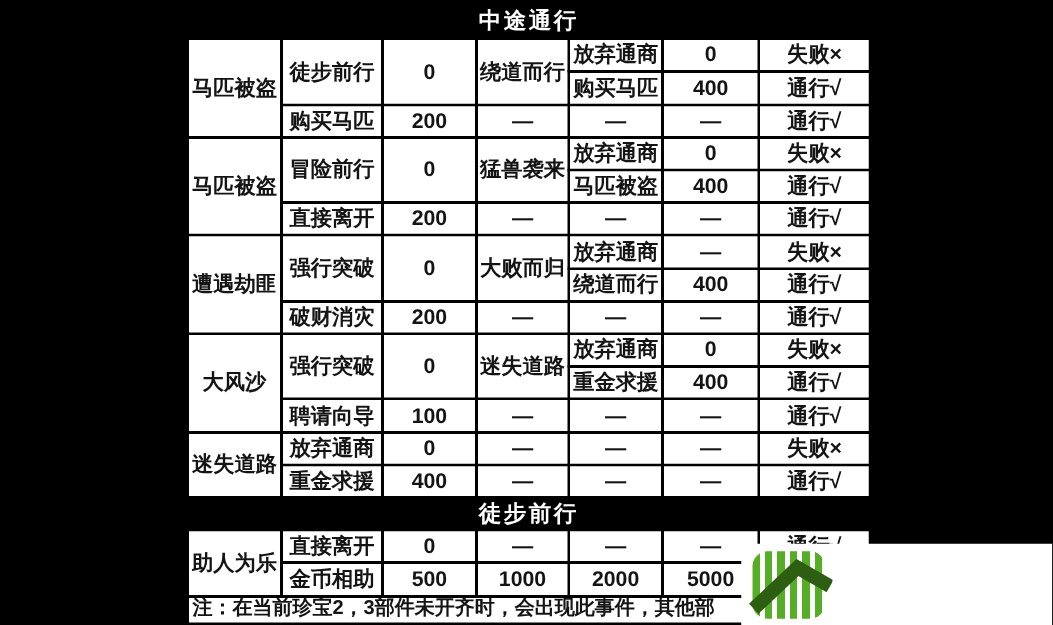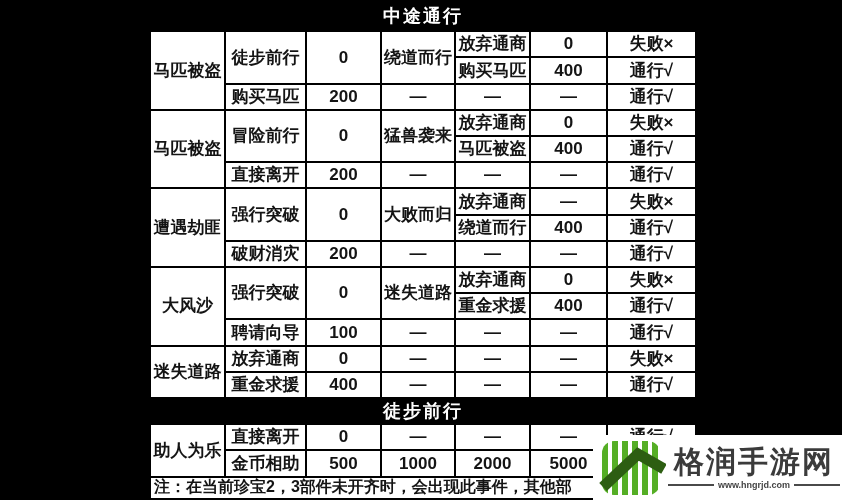--- a/index.html
+++ b/index.html
@@ -207,23 +207,15 @@
   </tbody>
     </table>
 
   <div class="watermark">
     <div class="logo">
       <div class="logo-stripes"></div>
       <svg width="72" height="56" viewBox="0 0 72 56">
         <polyline points="9,47 44,14 70,29" fill="none" stroke="#2d5e12" stroke-width="11" stroke-linejoin="miter"></polyline>
       </svg>
     </div>
-    <div class="wm-text">
-      <div class="site-name">格润手游网</div>
-      <div class="site-url">
-        <span class="rule"></span>
-        <span>www.hngrjd.com</span>
-        <span class="rule"></span>
-      </div>
-    </div>
   </div>
 
 </div>
 
 </body></html>

